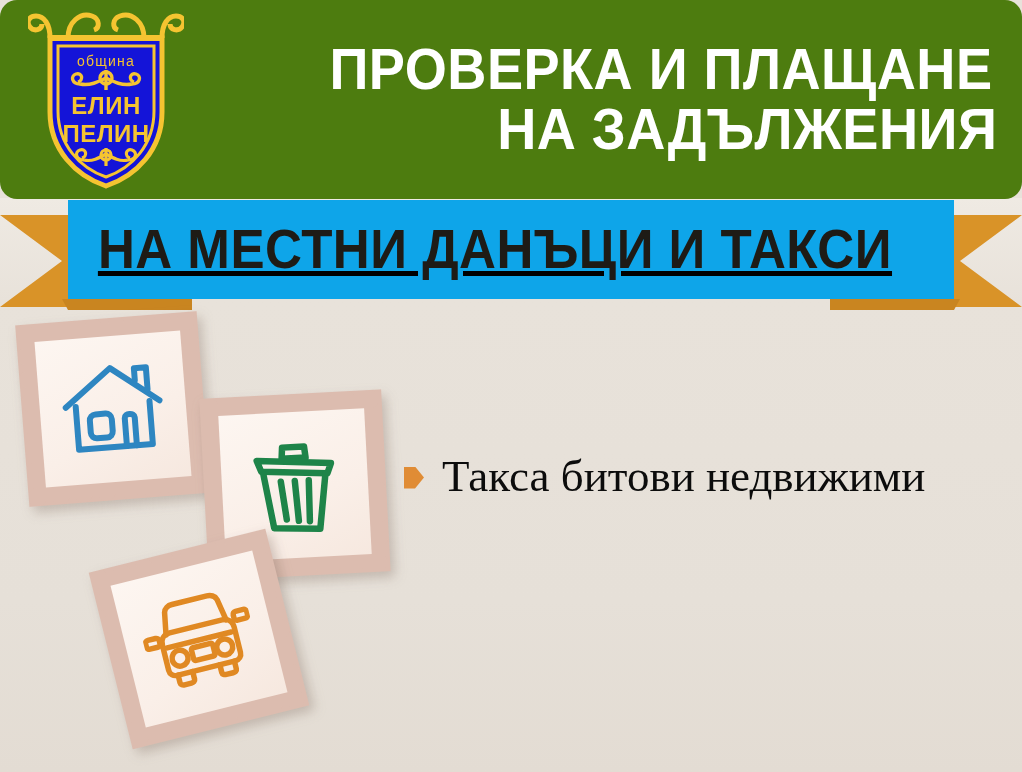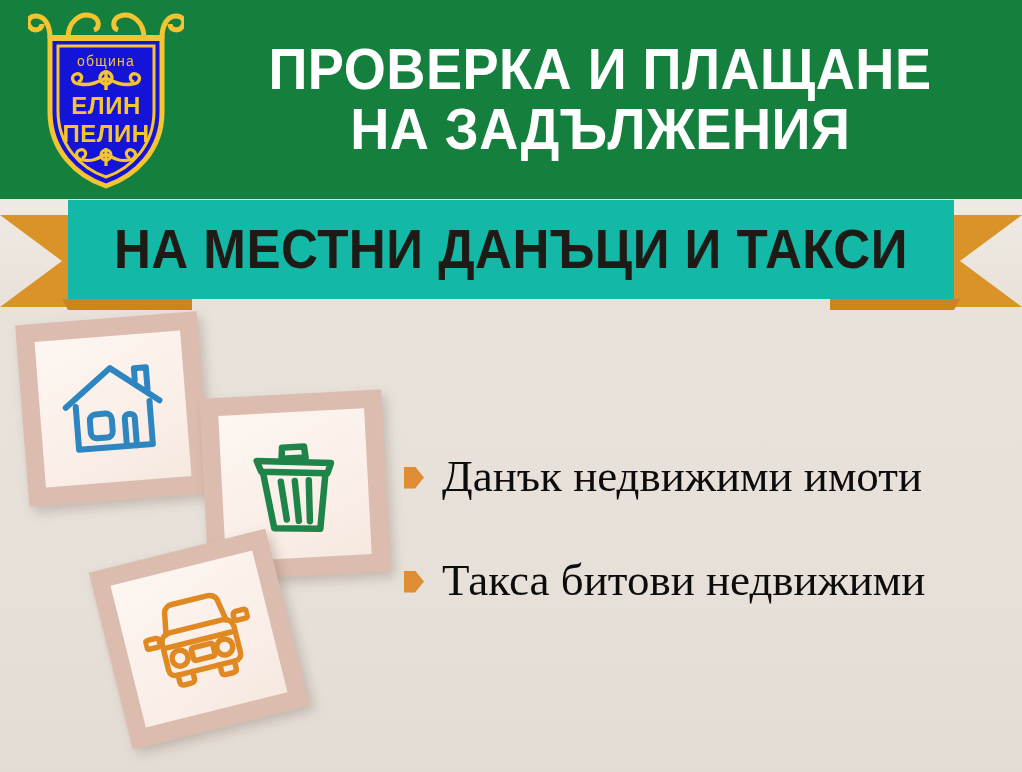--- a/index.html
+++ b/index.html
@@ -31,30 +31,31 @@
     width: 1022px; height: 574px;
     background: linear-gradient(180deg, #EFEAE3 0%, #E8E2DA 18%, #E6E0D8 70%, #E3DCD3 100%);
   }
 
   
   .header {
     position: absolute;
     left: 0; top: 0;
     width: 1022px;
     height: 199px;
-    background: #15803d;
+    background: #4d7c0f;
     overflow: hidden;
+    border-radius: 17px;
   }
   .header-inner {
     position: absolute;
     left: 190px; top: 0;
     width: 820px; height: 199px;
     display: flex;
     flex-direction: column;
-    align-items: center;
+    align-items: flex-end;
     justify-content: center;
   }
   .title-line {
     color: #FFFFFF;
     font-family: "Liberation Sans", sans-serif;
     font-weight: bold;
     font-size: 57px;
     line-height: 1.04;
     letter-spacing: 0.5px;
     white-space: nowrap;
@@ -102,24 +103,25 @@
     position: absolute;
     right: 62px; top: 103px;
     width: 130px; height: 11px;
     background: #C98520;
     clip-path: polygon(0 0, 130px 0, 124px 11px, 0 11px);
   }
   .ribbon-main {
     position: absolute;
     left: 68px; top: 4px;
     width: 886px; height: 99px;
-    background: #14b8a6;
+    background: #0ea5e9;
     display: flex;
     align-items: center;
-    justify-content: center;
+    justify-content: flex-start;
+    text-decoration: underline;
   }
   .ribbon-text {
     color: #1E1B16;
     font-family: "Liberation Sans", sans-serif;
     font-weight: bold;
     font-size: 55px;
     letter-spacing: 0.5px;
     white-space: nowrap;
     transform: scaleX(0.93);
     line-height: 1;
@@ -407,21 +409,17 @@
         <rect x="94" y="27" width="14" height="9" rx="3"></rect>
         <path d="M26 75 L26 83 C26 85 28 86 30 86 L37 86 C39 86 41 85 41 83 L41 75"></path>
         <path d="M69 75 L69 83 C69 85 71 86 73 86 L80 86 C82 86 84 85 84 83 L84 75"></path>
       </svg>
     </div>
   </div>
 
   <div class="list">
     <div class="list-item">
       <span class="bullet"></span>
-      <span class="list-label">Данък недвижими имоти</span>
-    </div>
-    <div class="list-item">
-      <span class="bullet"></span>
       <span class="list-label">Такса битови недвижими</span>
     </div>
   </div>
 
 </div>
 
 </body></html>

